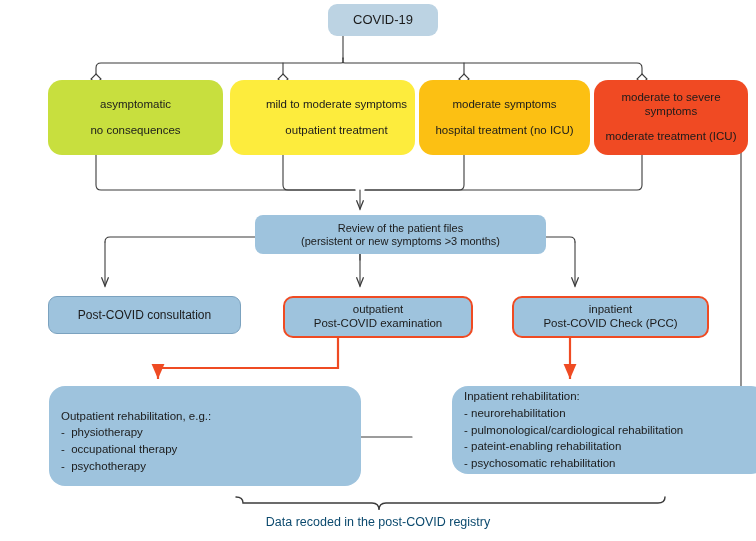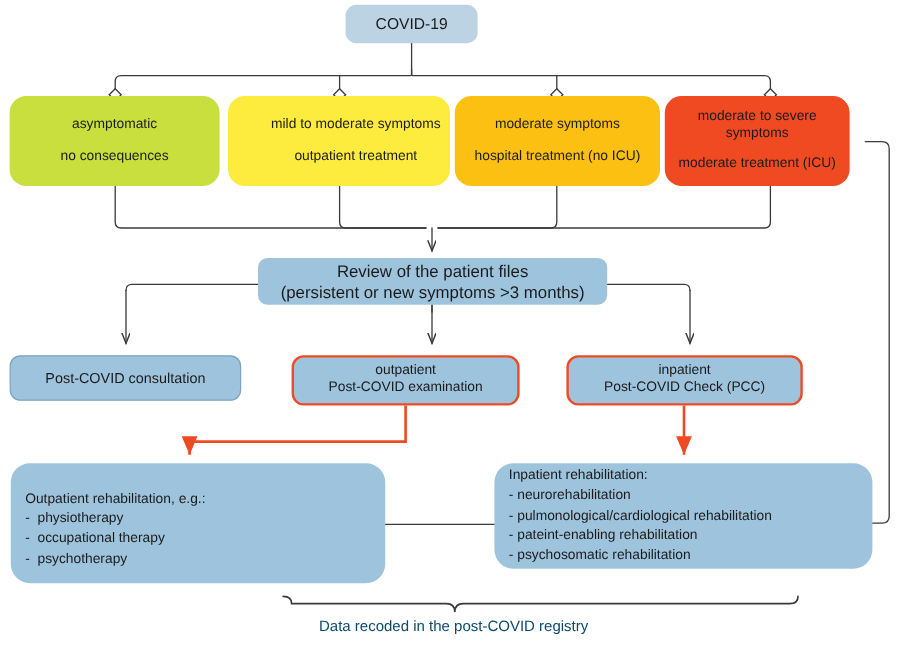--- a/index.html
+++ b/index.html
@@ -16,20 +16,21 @@
   .node{
     position:absolute;
     box-sizing:border-box;
     display:flex;
     flex-direction:column;
     justify-content:center;
     border-radius:11px;
     color:#1b1b1b;
     font-size:11.5px;
     line-height:1.18;
+    margin-left:40px;
   }
   .node.center{align-items:center;text-align:center;}
   .node.left{align-items:flex-start;text-align:left;}
 
   .line{display:block;white-space:pre;}
 
   
   #n-covid{
     left:288px;top:4px;width:110px;height:32px;
     background:#bcd3e3;border-radius:9px;font-size:13px;
@@ -47,21 +48,21 @@
     background:#fcc013;border-radius:14px;
   }
   #n-sev{
     left:554px;top:80px;width:154px;height:75px;
     background:#f04a23;border-radius:14px;
   }
   .sym-gap{height:12px;}
 
   #n-review{
     left:215px;top:215px;width:291px;height:39px;
-    background:#9ec3dd;border-radius:8px;font-size:14px;
+    background:#9ec3dd;border-radius:8px;font-size:11px;
   }
 
   #n-consult{
     left:8px;top:296px;width:193px;height:38px;
     background:#9ec3dd;border:1.6px solid #7ba2bf;border-radius:9px;
     font-size:12px;
   }
   #n-outpat{
     left:243px;top:296px;width:190px;height:42px;
     background:#9ec3dd;border:2.6px solid #ef4b23;border-radius:10px;

